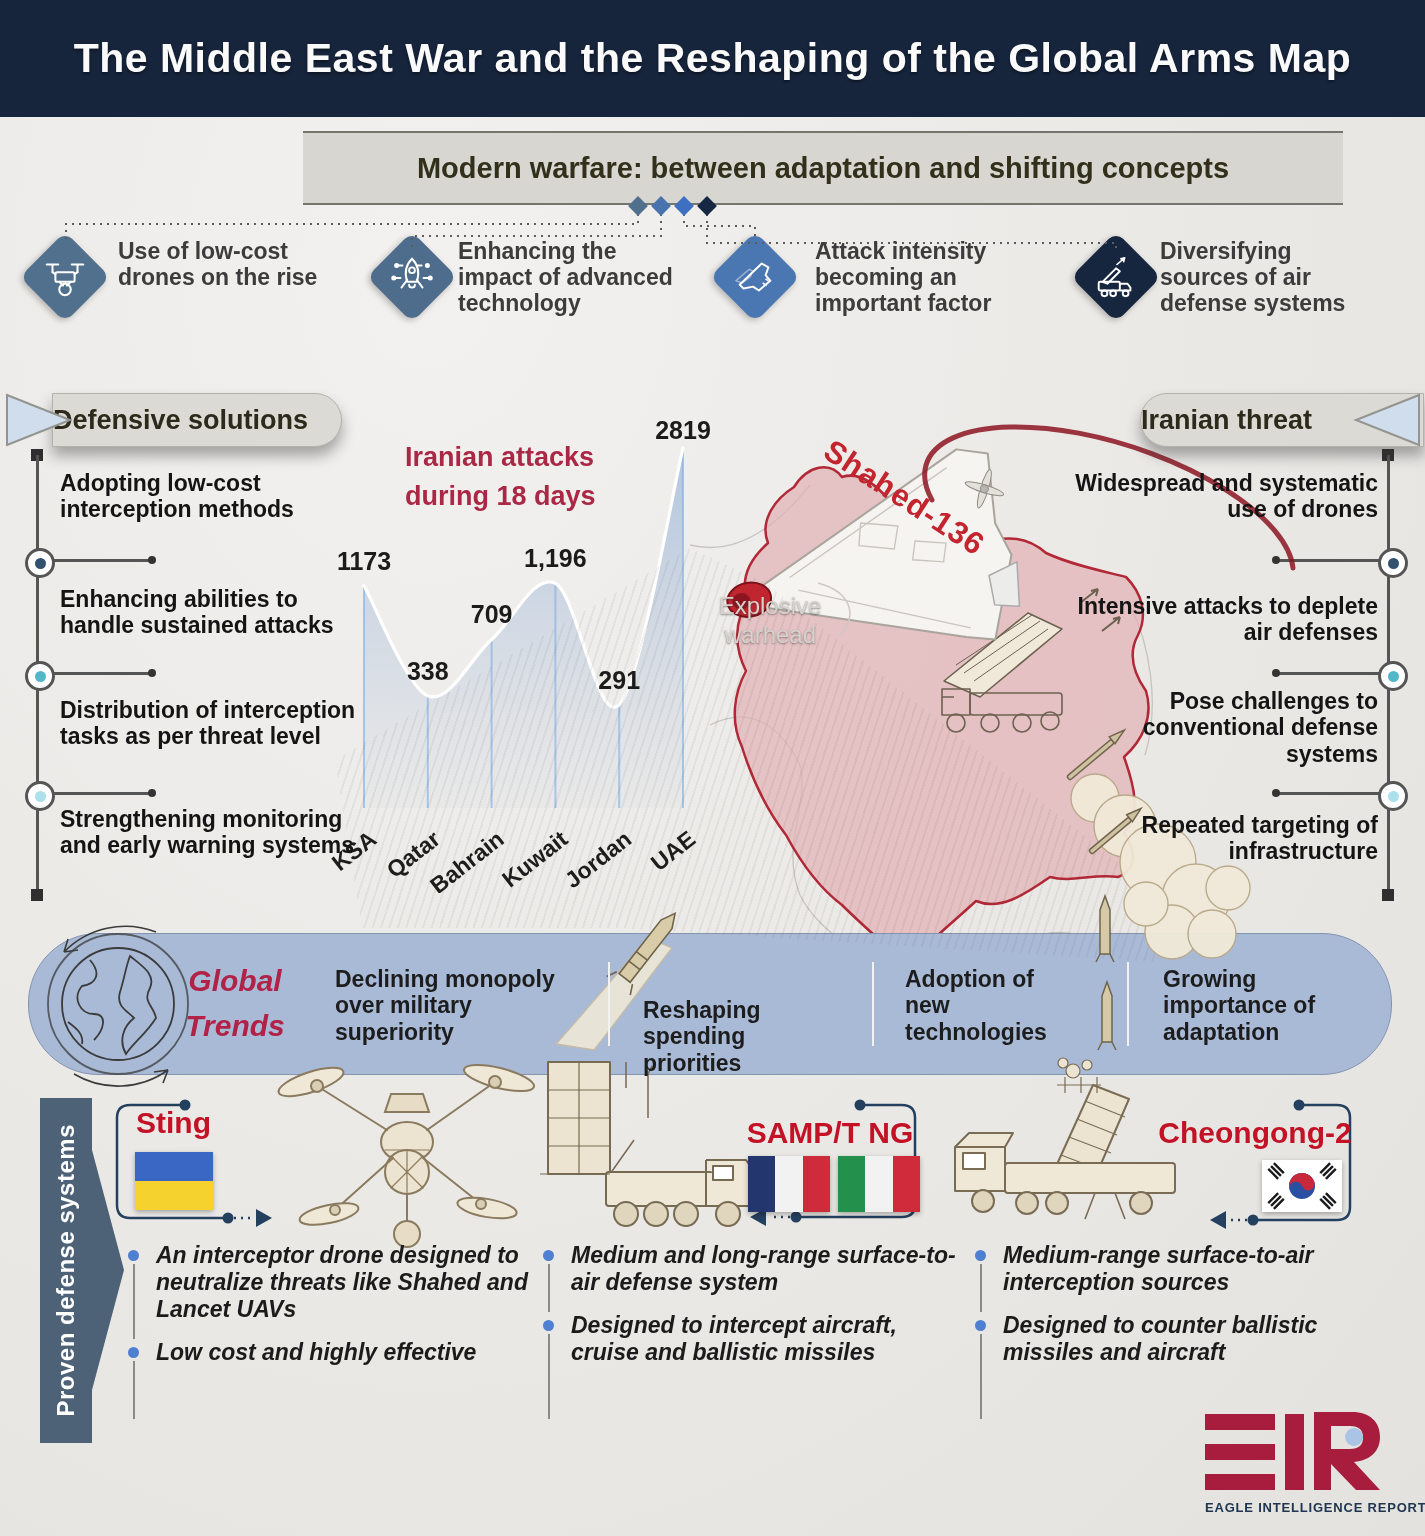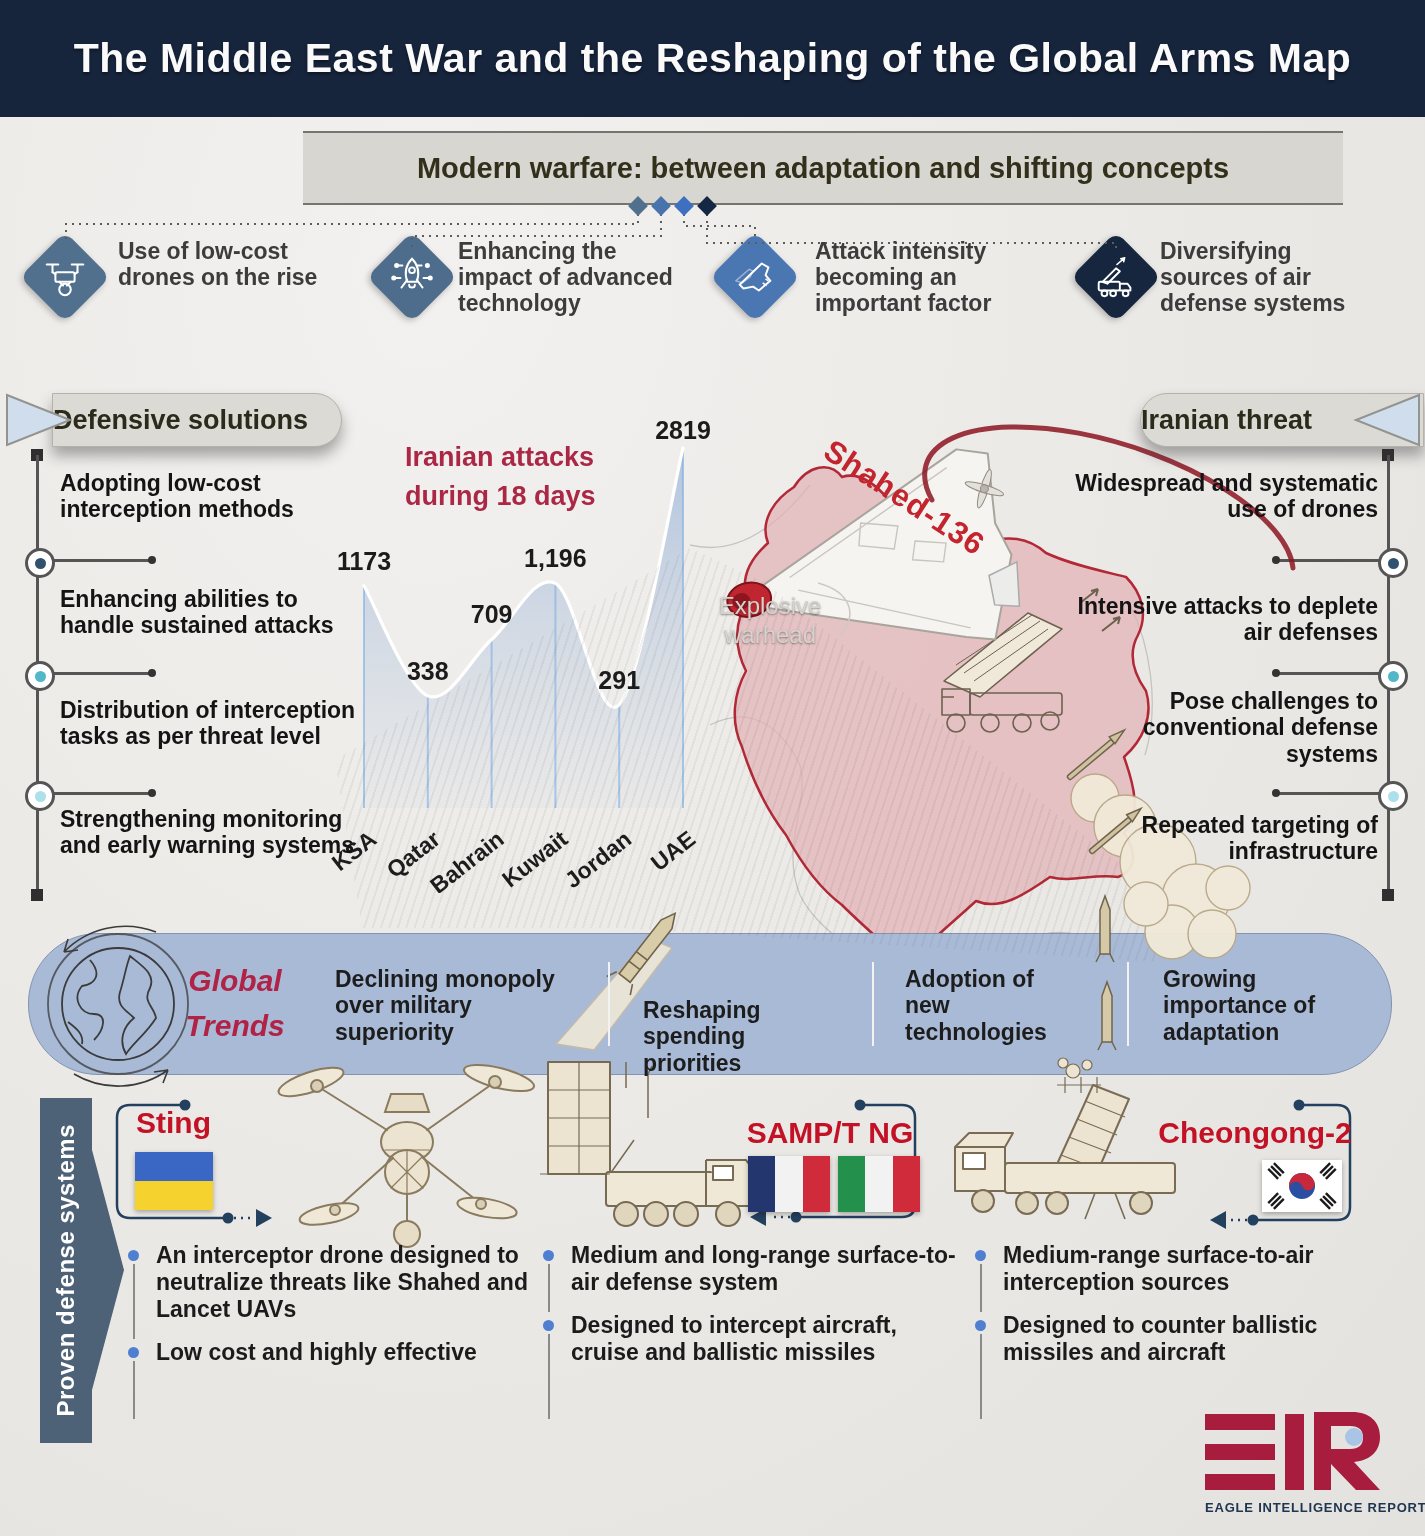--- a/index.html
+++ b/index.html
@@ -42,21 +42,21 @@
   .band{left:28px;top:933px;width:1362px;height:140px;border-radius:70px;background:#a9bad7;border:1px solid #8494af;z-index:2;}
   .gt-title{font-size:30px;font-weight:800;color:#b02346;line-height:1.5;text-align:center;z-index:5;font-style:italic;}
   .gt-item{font-size:23px;font-weight:700;color:#1d1d1d;line-height:1.15;z-index:5;}
   .gt-sep{width:2px;background:#f2f2f2;z-index:5;}
   
   .ribbon{left:40px;top:1098px;width:52px;height:345px;background:#4d6177;z-index:4;display:flex;align-items:center;justify-content:center;}
   .ribbon span{writing-mode:vertical-rl;transform:rotate(180deg);color:#fff;font-size:24px;font-weight:800;letter-spacing:.5px;white-space:nowrap;}
   .ribbon-tip{left:92px;top:1150px;width:32px;height:240px;background:#4d6177;clip-path:polygon(0 0,100% 50%,0 100%);z-index:4;}
   .sysname{font-size:30px;font-weight:700;color:#c31226;z-index:5;}
   .flag{box-shadow:0 2px 5px rgba(0,0,0,.3);z-index:5;}
-  .bullets{list-style:none;margin:0;padding:0;z-index:5;}
+  .bullets{list-style:none;margin:0;padding:0;z-index:5;font-style:italic;}
   .bullets li{position:relative;padding-left:28px;margin-bottom:16px;font-size:23px;font-weight:700;color:#1b1b1b;line-height:1.18;}
   .bullets li::before{content:'';position:absolute;left:0;top:8px;width:11px;height:11px;border-radius:50%;background:#4f7fd0;}
   .bullets li::after{content:'';position:absolute;left:5px;top:22px;bottom:-16px;width:2px;background:#8a8a8a;}
   .bullets li:last-child::after{bottom:-52px;}
   
   .logo-wrap{left:1205px;top:1412px;width:200px;z-index:5;}
   .logo-row{display:flex;align-items:flex-end;gap:10px;height:78px;}
   .logo-e{display:flex;flex-direction:column;justify-content:space-between;height:76px;}
   .logo-e i{display:block;width:70px;height:16px;background:#a81d3e;}
   .logo-i{width:19px;height:76px;background:#a81d3e;}

